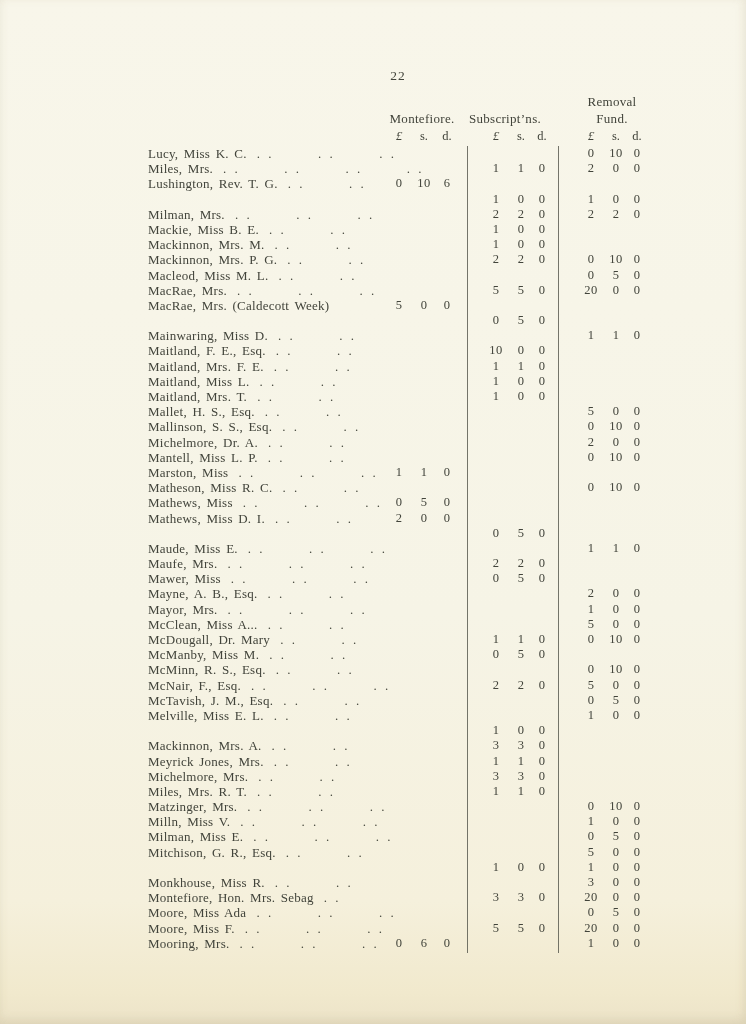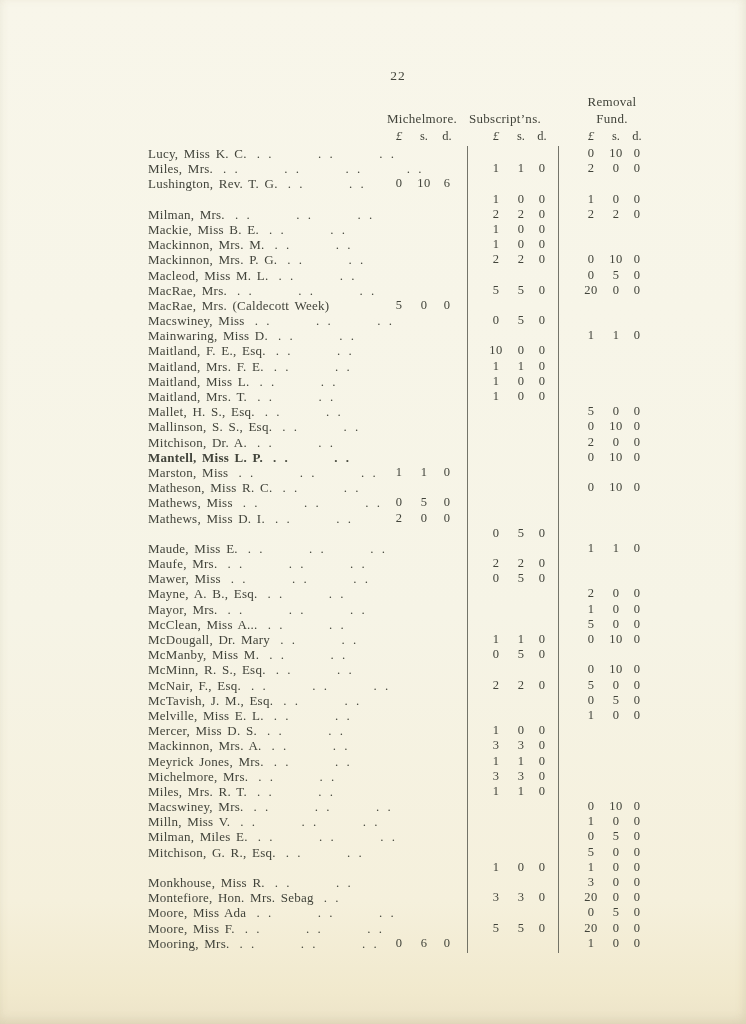--- a/index.html
+++ b/index.html
@@ -55,21 +55,21 @@
   <div class="vrule r1"></div>
   <div class="vrule r2"></div>
 
   <div class="tbl">
 
     <div class="trow hrow1">
       <div class="hcell" style="grid-column:10 / span 3;">Removal</div>
     </div>
 
     <div class="trow hrow2">
-      <div class="hcell" style="grid-column:2 / span 3;">Michelmore.</div>
+      <div class="hcell" style="grid-column:2 / span 3;">Montefiore.</div>
       <div class="hcell" style="grid-column:5 / span 4;">Subscript’ns.</div>
       <div class="hcell" style="grid-column:10 / span 3;">Fund.</div>
     </div>
 
     <div class="trow hrow3">
       <div class="cur pound" style="grid-column:2;">£</div>
       <div class="cur" style="grid-column:3;">s.</div>
       <div class="cur" style="grid-column:4;">d.</div>
       <div class="cur pound" style="grid-column:6;">£</div>
       <div class="cur" style="grid-column:7;">s.</div>
@@ -205,21 +205,20 @@
           <div class="num" style="grid-column: 3;">0</div>
           <div class="num" style="grid-column: 4;">0</div>
           <div class="num" style="grid-column: 6;"></div>
           <div class="num" style="grid-column: 7;"></div>
           <div class="num" style="grid-column: 8;"></div>
           <div class="num" style="grid-column: 10;"></div>
           <div class="num" style="grid-column: 11;"></div>
           <div class="num" style="grid-column: 12;"></div>
         </div>
         <div class="trow">
-          <div class="name" style="grid-column: 1;"><span>Macswiney, Miss</span><span class="dg">. .</span><span class="dg">. .</span><span class="dg">. .</span></div>
           <div class="num" style="grid-column: 2;"></div>
           <div class="num" style="grid-column: 3;"></div>
           <div class="num" style="grid-column: 4;"></div>
           <div class="num" style="grid-column: 6;">0</div>
           <div class="num" style="grid-column: 7;">5</div>
           <div class="num" style="grid-column: 8;">0</div>
           <div class="num" style="grid-column: 10;"></div>
           <div class="num" style="grid-column: 11;"></div>
           <div class="num" style="grid-column: 12;"></div>
         </div>
@@ -301,33 +300,33 @@
           <div class="num" style="grid-column: 3;"></div>
           <div class="num" style="grid-column: 4;"></div>
           <div class="num" style="grid-column: 6;"></div>
           <div class="num" style="grid-column: 7;"></div>
           <div class="num" style="grid-column: 8;"></div>
           <div class="num" style="grid-column: 10;">0</div>
           <div class="num" style="grid-column: 11;">10</div>
           <div class="num" style="grid-column: 12;">0</div>
         </div>
         <div class="trow">
-          <div class="name" style="grid-column: 1;"><span>Mitchison, Dr. A.</span><span class="dg">. .</span><span class="dg">. .</span></div>
+          <div class="name" style="grid-column: 1;"><span>Michelmore, Dr. A.</span><span class="dg">. .</span><span class="dg">. .</span></div>
           <div class="num" style="grid-column: 2;"></div>
           <div class="num" style="grid-column: 3;"></div>
           <div class="num" style="grid-column: 4;"></div>
           <div class="num" style="grid-column: 6;"></div>
           <div class="num" style="grid-column: 7;"></div>
           <div class="num" style="grid-column: 8;"></div>
           <div class="num" style="grid-column: 10;">2</div>
           <div class="num" style="grid-column: 11;">0</div>
           <div class="num" style="grid-column: 12;">0</div>
         </div>
         <div class="trow">
-          <div class="name" style="grid-column: 1; font-weight: bold;"><span>Mantell, Miss L. P.</span><span class="dg">. .</span><span class="dg">. .</span></div>
+          <div class="name" style="grid-column: 1;"><span>Mantell, Miss L. P.</span><span class="dg">. .</span><span class="dg">. .</span></div>
           <div class="num" style="grid-column: 2;"></div>
           <div class="num" style="grid-column: 3;"></div>
           <div class="num" style="grid-column: 4;"></div>
           <div class="num" style="grid-column: 6;"></div>
           <div class="num" style="grid-column: 7;"></div>
           <div class="num" style="grid-column: 8;"></div>
           <div class="num" style="grid-column: 10;">0</div>
           <div class="num" style="grid-column: 11;">10</div>
           <div class="num" style="grid-column: 12;">0</div>
         </div>
@@ -528,21 +527,20 @@
           <div class="num" style="grid-column: 3;"></div>
           <div class="num" style="grid-column: 4;"></div>
           <div class="num" style="grid-column: 6;"></div>
           <div class="num" style="grid-column: 7;"></div>
           <div class="num" style="grid-column: 8;"></div>
           <div class="num" style="grid-column: 10;">1</div>
           <div class="num" style="grid-column: 11;">0</div>
           <div class="num" style="grid-column: 12;">0</div>
         </div>
         <div class="trow">
-          <div class="name" style="grid-column: 1;"><span>Mercer, Miss D. S.</span><span class="dg">. .</span><span class="dg">. .</span></div>
           <div class="num" style="grid-column: 2;"></div>
           <div class="num" style="grid-column: 3;"></div>
           <div class="num" style="grid-column: 4;"></div>
           <div class="num" style="grid-column: 6;">1</div>
           <div class="num" style="grid-column: 7;">0</div>
           <div class="num" style="grid-column: 8;">0</div>
           <div class="num" style="grid-column: 10;"></div>
           <div class="num" style="grid-column: 11;"></div>
           <div class="num" style="grid-column: 12;"></div>
         </div>
@@ -588,21 +586,21 @@
           <div class="num" style="grid-column: 3;"></div>
           <div class="num" style="grid-column: 4;"></div>
           <div class="num" style="grid-column: 6;">1</div>
           <div class="num" style="grid-column: 7;">1</div>
           <div class="num" style="grid-column: 8;">0</div>
           <div class="num" style="grid-column: 10;"></div>
           <div class="num" style="grid-column: 11;"></div>
           <div class="num" style="grid-column: 12;"></div>
         </div>
         <div class="trow">
-          <div class="name" style="grid-column: 1;"><span>Macswiney, Mrs.</span><span class="dg">. .</span><span class="dg">. .</span><span class="dg">. .</span></div>
+          <div class="name" style="grid-column: 1;"><span>Matzinger, Mrs.</span><span class="dg">. .</span><span class="dg">. .</span><span class="dg">. .</span></div>
           <div class="num" style="grid-column: 2;"></div>
           <div class="num" style="grid-column: 3;"></div>
           <div class="num" style="grid-column: 4;"></div>
           <div class="num" style="grid-column: 6;"></div>
           <div class="num" style="grid-column: 7;"></div>
           <div class="num" style="grid-column: 8;"></div>
           <div class="num" style="grid-column: 10;">0</div>
           <div class="num" style="grid-column: 11;">10</div>
           <div class="num" style="grid-column: 12;">0</div>
         </div>
@@ -612,21 +610,21 @@
           <div class="num" style="grid-column: 3;"></div>
           <div class="num" style="grid-column: 4;"></div>
           <div class="num" style="grid-column: 6;"></div>
           <div class="num" style="grid-column: 7;"></div>
           <div class="num" style="grid-column: 8;"></div>
           <div class="num" style="grid-column: 10;">1</div>
           <div class="num" style="grid-column: 11;">0</div>
           <div class="num" style="grid-column: 12;">0</div>
         </div>
         <div class="trow">
-          <div class="name" style="grid-column: 1;"><span>Milman, Miles E.</span><span class="dg">. .</span><span class="dg">. .</span><span class="dg">. .</span></div>
+          <div class="name" style="grid-column: 1;"><span>Milman, Miss E.</span><span class="dg">. .</span><span class="dg">. .</span><span class="dg">. .</span></div>
           <div class="num" style="grid-column: 2;"></div>
           <div class="num" style="grid-column: 3;"></div>
           <div class="num" style="grid-column: 4;"></div>
           <div class="num" style="grid-column: 6;"></div>
           <div class="num" style="grid-column: 7;"></div>
           <div class="num" style="grid-column: 8;"></div>
           <div class="num" style="grid-column: 10;">0</div>
           <div class="num" style="grid-column: 11;">5</div>
           <div class="num" style="grid-column: 12;">0</div>
         </div>

